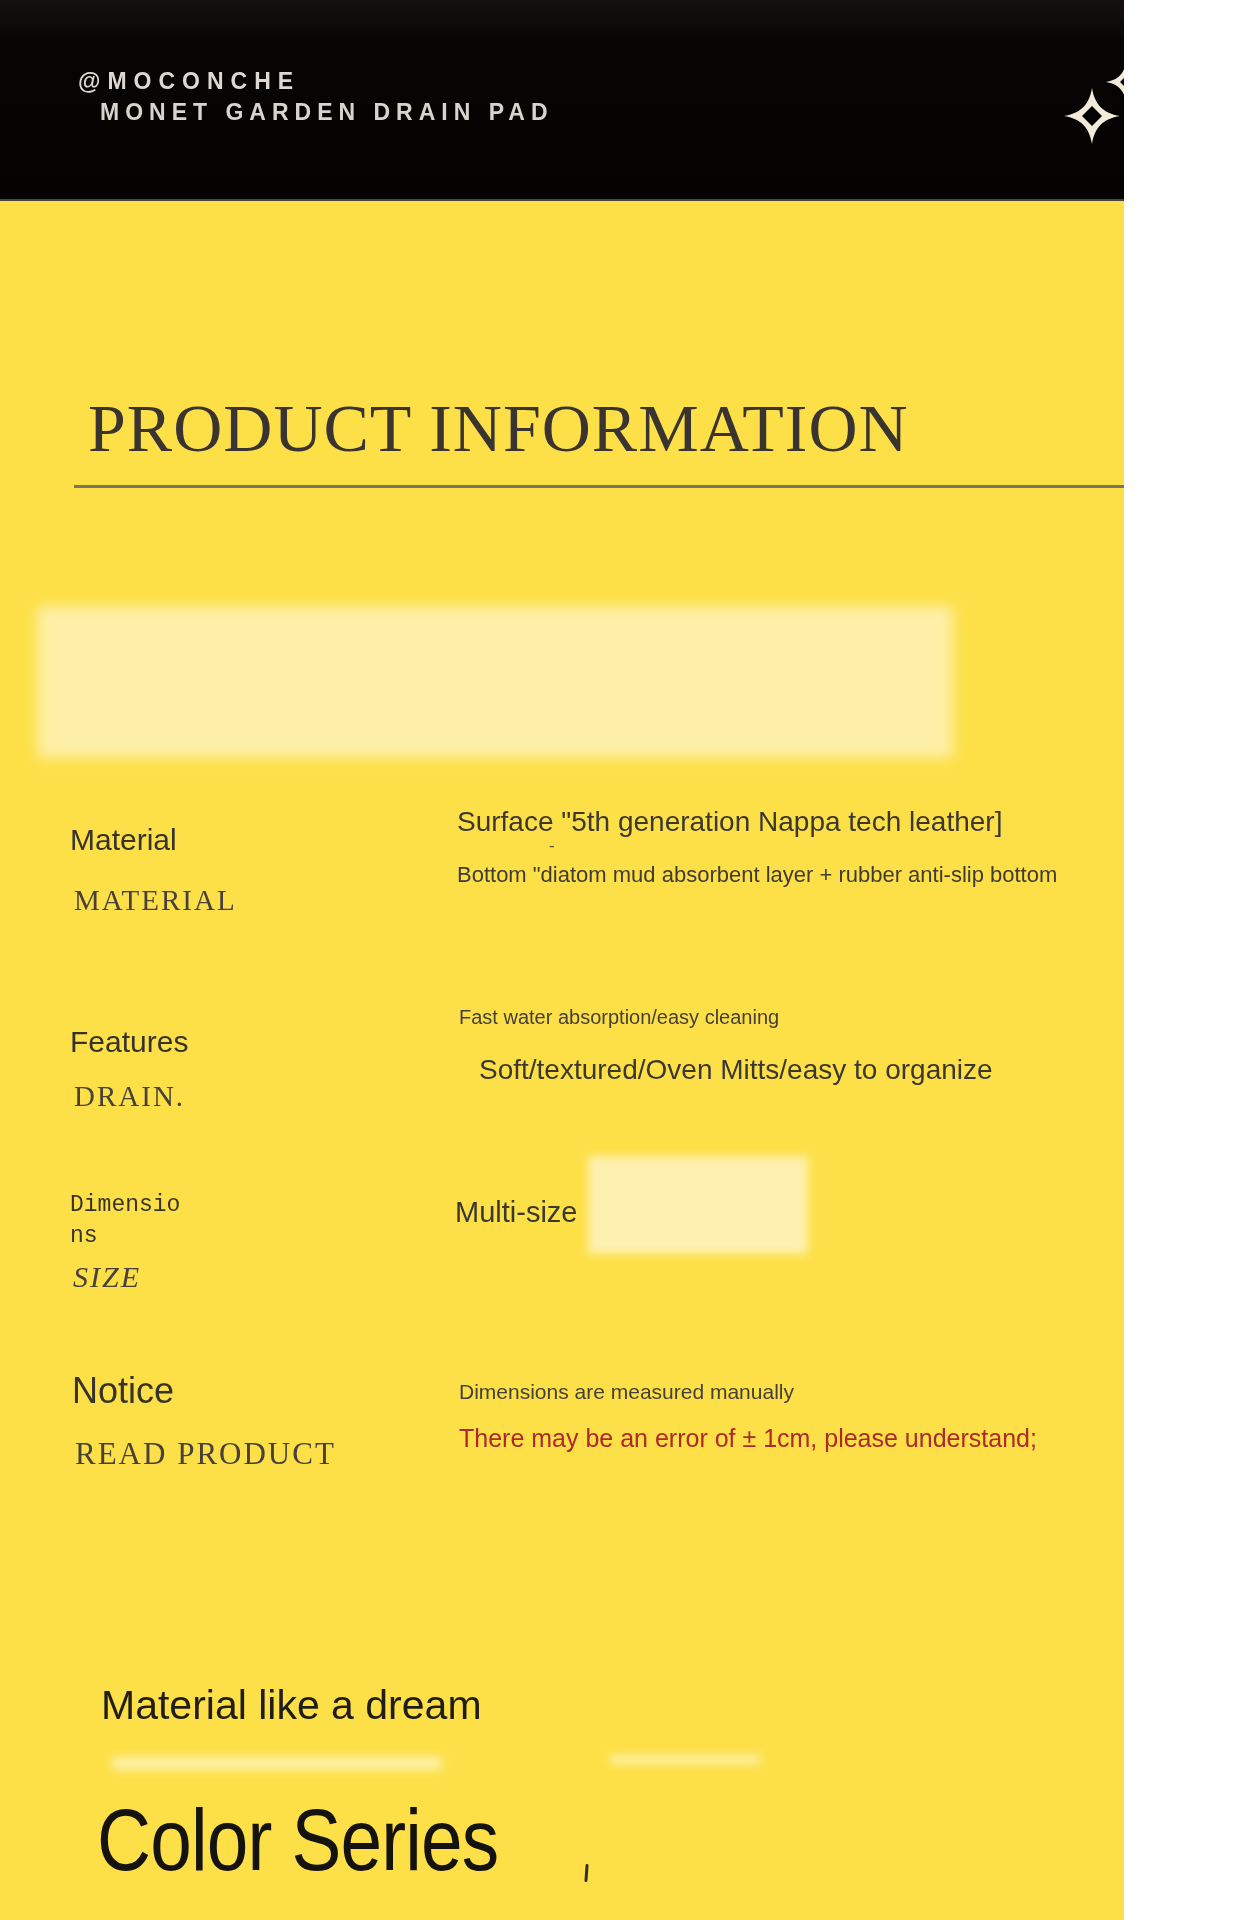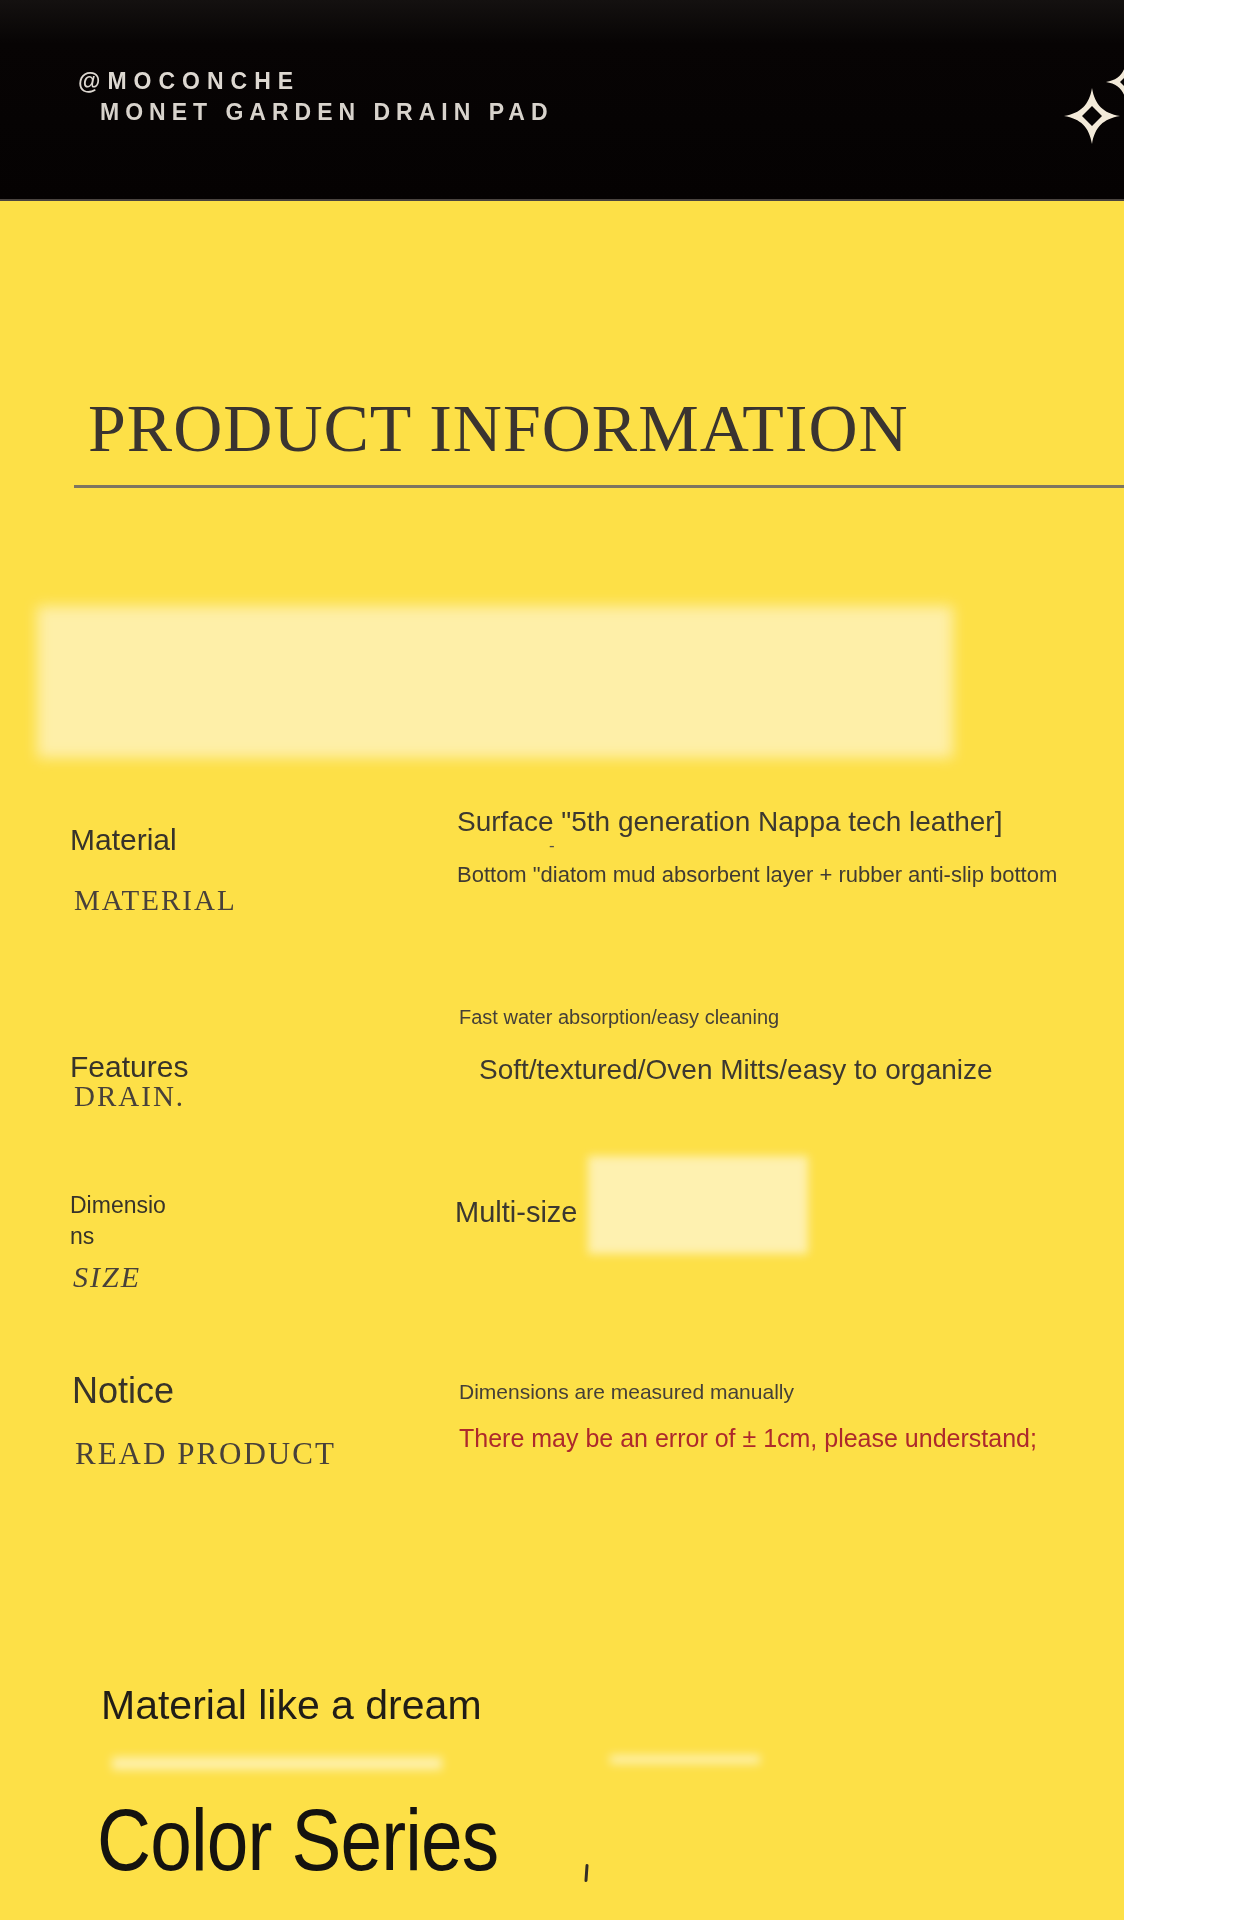--- a/index.html
+++ b/index.html
@@ -102,26 +102,26 @@
 
   <div class="ghost ghost-1"></div>
 
   <div class="abs label-en" style="left:70px; top:823px;">Material</div>
   <div class="abs label-serif" style="left:74px; top:884px;">MATERIAL</div>
   <div class="abs val-lg" style="left:457px; top:806px;">Surface "5th generation Nappa tech leather]</div>
   <div class="abs val-dash" style="left:549px; top:836px;">-</div>
   <div class="abs val-md" style="left:457px; top:862px;">Bottom "diatom mud absorbent layer + rubber anti-slip bottom</div>
 
   <div class="abs val-sm" style="left:459px; top:1006px;">Fast water absorption/easy cleaning</div>
-  <div class="abs label-en" style="left:70px; top:1050px;">Features</div>
+  <div class="abs label-en" style="left:70px; top:1025px;">Features</div>
   <div class="abs val-lg" style="left:479px; top:1054px;">Soft/textured/Oven Mitts/easy to organize</div>
   <div class="abs label-serif" style="left:74px; top:1080px;">DRAIN.</div>
 
   <div class="ghost ghost-2"></div>
-  <div class="abs" style="left:70px; top:1190px; font-size:23px; line-height:31px; color:#37332a;">
+  <div class="abs" style="left:70px; top:1190px; font-size:23px; line-height:31px; color:#37332a;font-family:Liberation Mono, monospace;">
     <div>Dimensio</div>
     <div>ns</div>
   </div>
   <div class="abs" style="left:455px; top:1196px; font-size:29px; color:#3c3830;">Multi-size</div>
   <div class="abs label-serif" style="left:73px; top:1260px; font-size:30px;font-style:italic;">SIZE</div>
 
   <div class="abs label-en" style="left:72px; top:1370px; font-size:36px;">Notice</div>
   <div class="abs val-sm" style="left:459px; top:1380px; font-size:21px;">Dimensions are measured manually</div>
   <div class="abs val-red" style="left:459px; top:1424px;">There may be an error of ± 1cm, please understand;</div>
   <div class="abs label-serif" style="left:75px; top:1436px; font-size:31px;">READ PRODUCT</div>

